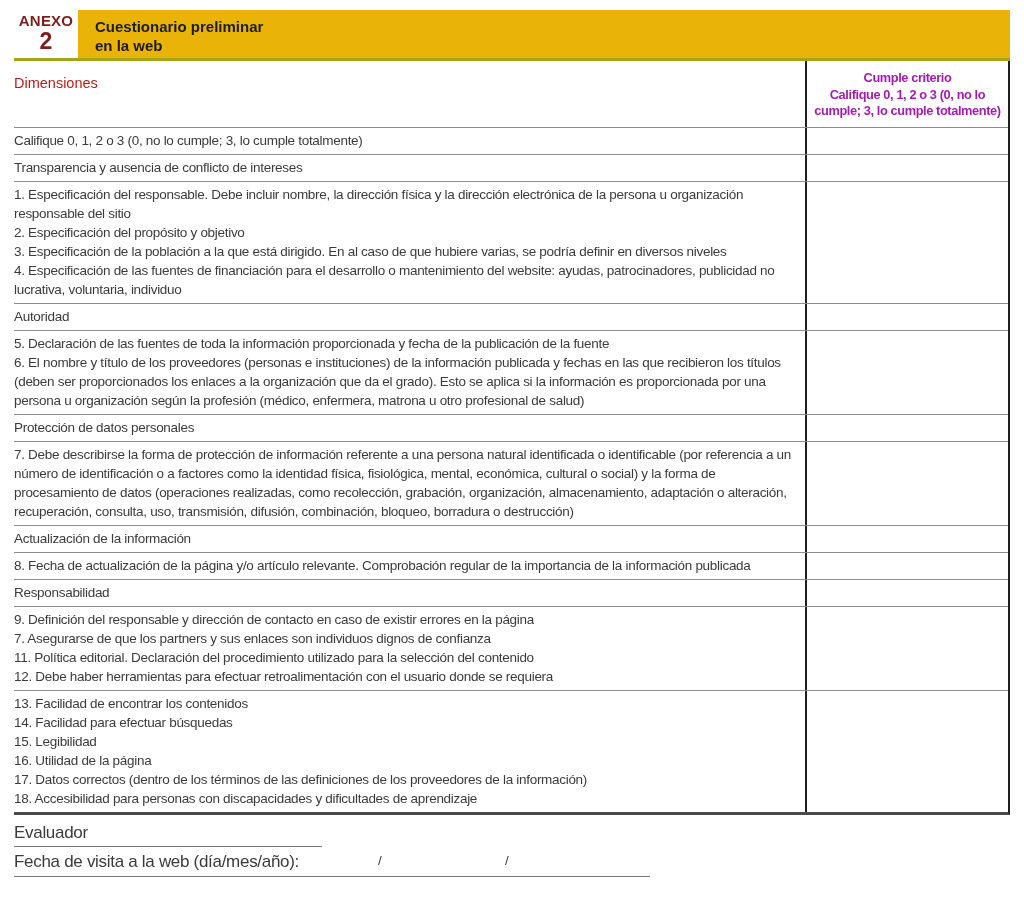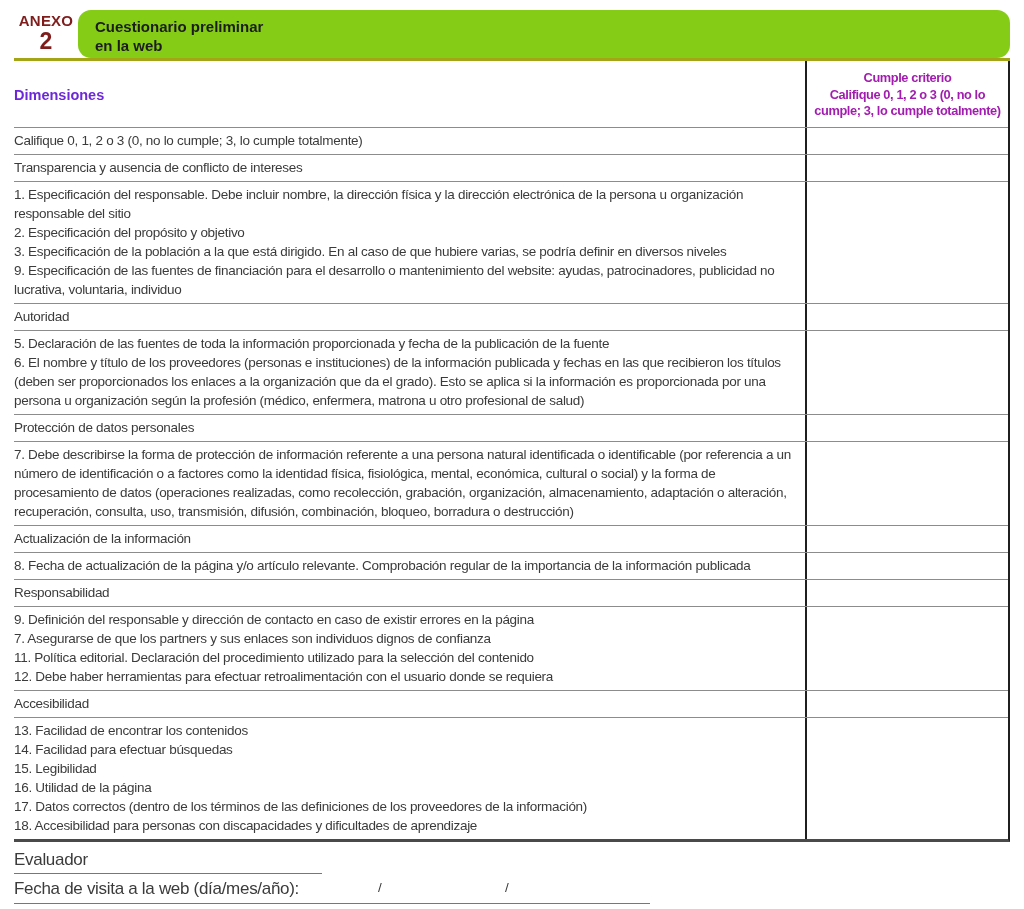--- a/index.html
+++ b/index.html
@@ -8,33 +8,33 @@
     font-family:"Liberation Sans", sans-serif;color:#3b3b3b;overflow:hidden;
   }
   
   .header-wrap{display:flex;margin:10px 14px 0 14px;height:48px;}
   .annex-box{
     width:64px;display:flex;flex-direction:column;align-items:center;
     justify-content:flex-start;color:#7f1d1d;padding-top:2px;
   }
   .annex-label{font-size:15px;font-weight:bold;letter-spacing:0.2px;line-height:17px;}
   .annex-number{font-size:23px;font-weight:bold;line-height:24px;}
-  .band{flex:1;background:#84cc16;padding:7px 16px 0 17px;border-radius:13px;}
+  .band{flex:1;background:#eab308;padding:7px 16px 0 17px;}
   .band .title{font-size:15px;font-weight:bold;color:#1c1c1c;line-height:19px;}
   .olive-rule{height:3px;background:#a3a416;margin:0 14px;}
   
   .qtable{
     margin:0 14px;border-right:2px solid #1f1f1f;border-bottom:3px solid #4a4a4a;
   }
   .row{display:flex;border-bottom:1px solid #8c8c8c;}
   .row:last-child{border-bottom:none;}
   .cell-left{flex:1;padding:3px 4px 4px 0;}
   .cell-right{width:203px;border-left:2px solid #1f1f1f;box-sizing:border-box;}
   .thead{height:66px;}
-  .thead .cell-left{font-size:14.5px;font-weight:bold;color:#6d28d9;padding-top:26px;}
+  .thead .cell-left{font-size:14.5px;font-weight:normal;color:#b91c1c;padding-top:14px;}
   .thead .cell-right{
     font-size:12.8px;font-weight:bold;color:#a21caf;text-align:center;
     padding:9px 5px 0 5px;line-height:16.5px;letter-spacing:-0.4px;
   }
   .line{font-size:13.5px;line-height:19px;letter-spacing:-0.3px;}
   
   .footer{margin:0 14px;}
   .field{border-bottom:1px solid #777;}
   .field-evaluador{width:308px;margin-top:9px;padding-bottom:4px;}
   .field-fecha{width:636px;margin-top:6px;padding-bottom:5px;position:relative;}
@@ -81,21 +81,21 @@
           <div class="cell-left">
             <div class="line">Transparencia y ausencia de conflicto de intereses</div>
           </div>
           <div class="cell-right"></div>
         </div>
         <div class="row">
           <div class="cell-left">
             <div class="line">1. Especificación del responsable. Debe incluir nombre, la dirección física y la dirección electrónica de la persona u organización responsable del sitio</div>
             <div class="line">2. Especificación del propósito y objetivo</div>
             <div class="line">3. Especificación de la población a la que está dirigido. En al caso de que hubiere varias, se podría definir en diversos niveles</div>
-            <div class="line">9. Especificación de las fuentes de financiación para el desarrollo o mantenimiento del website: ayudas, patrocinadores, publicidad no lucrativa, voluntaria, individuo</div>
+            <div class="line">4. Especificación de las fuentes de financiación para el desarrollo o mantenimiento del website: ayudas, patrocinadores, publicidad no lucrativa, voluntaria, individuo</div>
           </div>
           <div class="cell-right"></div>
         </div>
         <div class="row">
           <div class="cell-left">
             <div class="line">Autoridad</div>
           </div>
           <div class="cell-right"></div>
         </div>
         <div class="row">
@@ -139,26 +139,20 @@
           <div class="cell-left">
             <div class="line">9. Definición del responsable y dirección de contacto en caso de existir errores en la página</div>
             <div class="line">7. Asegurarse de que los partners y sus enlaces son individuos dignos de confianza</div>
             <div class="line">11. Política editorial. Declaración del procedimiento utilizado para la selección del contenido</div>
             <div class="line">12. Debe haber herramientas para efectuar retroalimentación con el usuario donde se requiera</div>
           </div>
           <div class="cell-right"></div>
         </div>
         <div class="row">
           <div class="cell-left">
-            <div class="line">Accesibilidad</div>
-          </div>
-          <div class="cell-right"></div>
-        </div>
-        <div class="row">
-          <div class="cell-left">
             <div class="line">13. Facilidad de encontrar los contenidos</div>
             <div class="line">14. Facilidad para efectuar búsquedas</div>
             <div class="line">15. Legibilidad</div>
             <div class="line">16. Utilidad de la página</div>
             <div class="line">17. Datos correctos (dentro de los términos de las definiciones de los proveedores de la información)</div>
             <div class="line">18. Accesibilidad para personas con discapacidades y dificultades de aprendizaje</div>
           </div>
           <div class="cell-right"></div>
         </div>
       </div>

